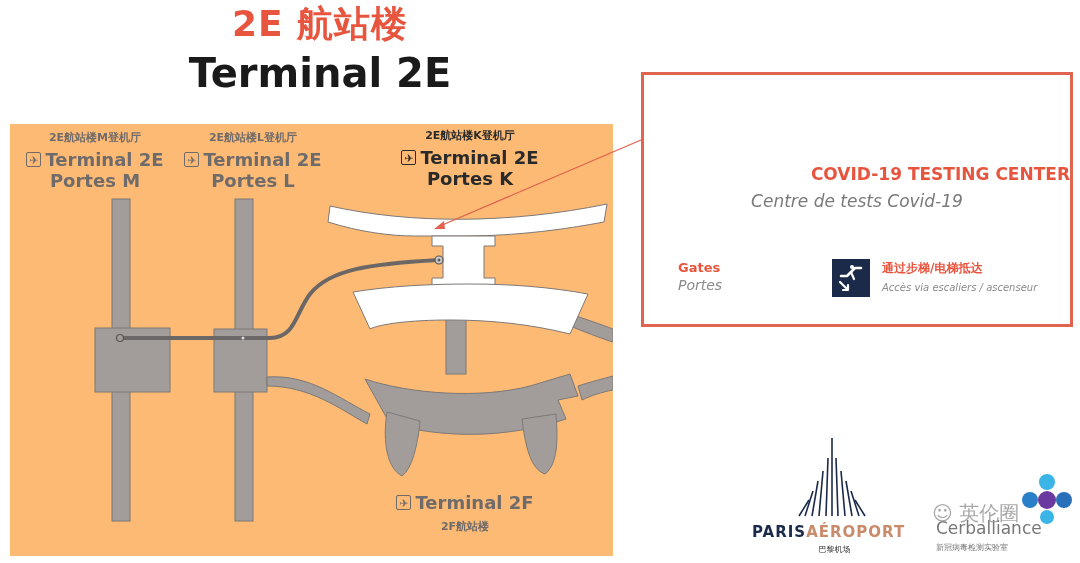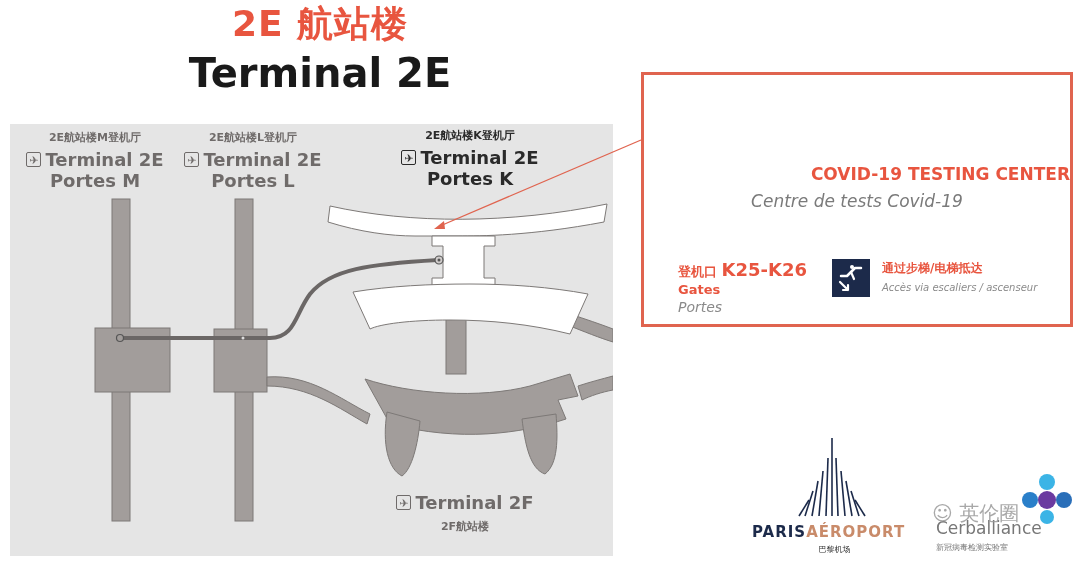--- a/index.html
+++ b/index.html
@@ -11,21 +11,21 @@
   .title-cn {
     position: absolute; left: 0; width: 640px; top: 0; text-align: center;
     font-size: 36px; font-weight: bold; color: #e8553f; letter-spacing: 1px;
   }
   .title-en {
     position: absolute; left: 0; width: 640px; top: 50px; text-align: center;
     font-size: 40px; font-weight: bold; color: #1a1a1a;
   }
   .map-panel {
     position: absolute; left: 10px; top: 124px; width: 603px; height: 432px;
-    background: #e5e5e5; overflow: hidden;
+    background: #fdba74; overflow: hidden;
   }
   .map-svg { position: absolute; left: 0; top: 0; }
   .label-block { position: absolute; text-align: center; color: #6f6b6a; }
   .label-block .cn { font-size: 11px; font-weight: bold; margin-bottom: 4px; }
   .label-block .en1 { font-size: 18px; font-weight: bold; line-height: 21px; white-space: nowrap; }
   .label-block .en2 { font-size: 18px; font-weight: bold; line-height: 21px; }
   .label-block.dark { color: #2a2a2a; }
   .plane-icon {
     display: inline-block; width: 15px; height: 15px; border: 1.5px solid currentColor;
     border-radius: 2px; font-size: 11px; line-height: 15px; text-align: center;
@@ -124,21 +124,20 @@
 <svg style="position:absolute;left:0;top:0;" width="1080" height="563">
   <line x1="641" y1="140" x2="440" y2="226" stroke="#e0644f" stroke-width="1.3"></line>
   <polygon points="434,229 444,221 445,229" fill="#e0644f"></polygon>
 </svg>
 
 <div class="info-box">
   <div class="info-en">COVID-19 TESTING CENTER</div>
   <div class="info-fr">Centre de tests Covid-19</div>
 
   <div class="gates">
-    <div class="row1"><span>登机口</span> <span class="code">K25-K26</span></div>
     <div class="row2">Gates</div>
     <div class="row3">Portes</div>
   </div>
 
   <div class="escalator-icon">
     <svg width="38" height="38" viewBox="0 0 38 38">
       <path d="M9 17 L15 17 L23 9 L29 9" fill="none" stroke="#fff" stroke-width="2.5" stroke-linecap="round" stroke-linejoin="round"></path>
       <circle cx="20" cy="8" r="2" fill="#fff"></circle>
       <path d="M19 13 L22 20" stroke="#fff" stroke-width="2.2" stroke-linecap="round"></path>
       <path d="M8 23 L16 31 M16 31 L16 26 M16 31 L11 31" fill="none" stroke="#fff" stroke-width="2.2" stroke-linecap="round" stroke-linejoin="round"></path>

